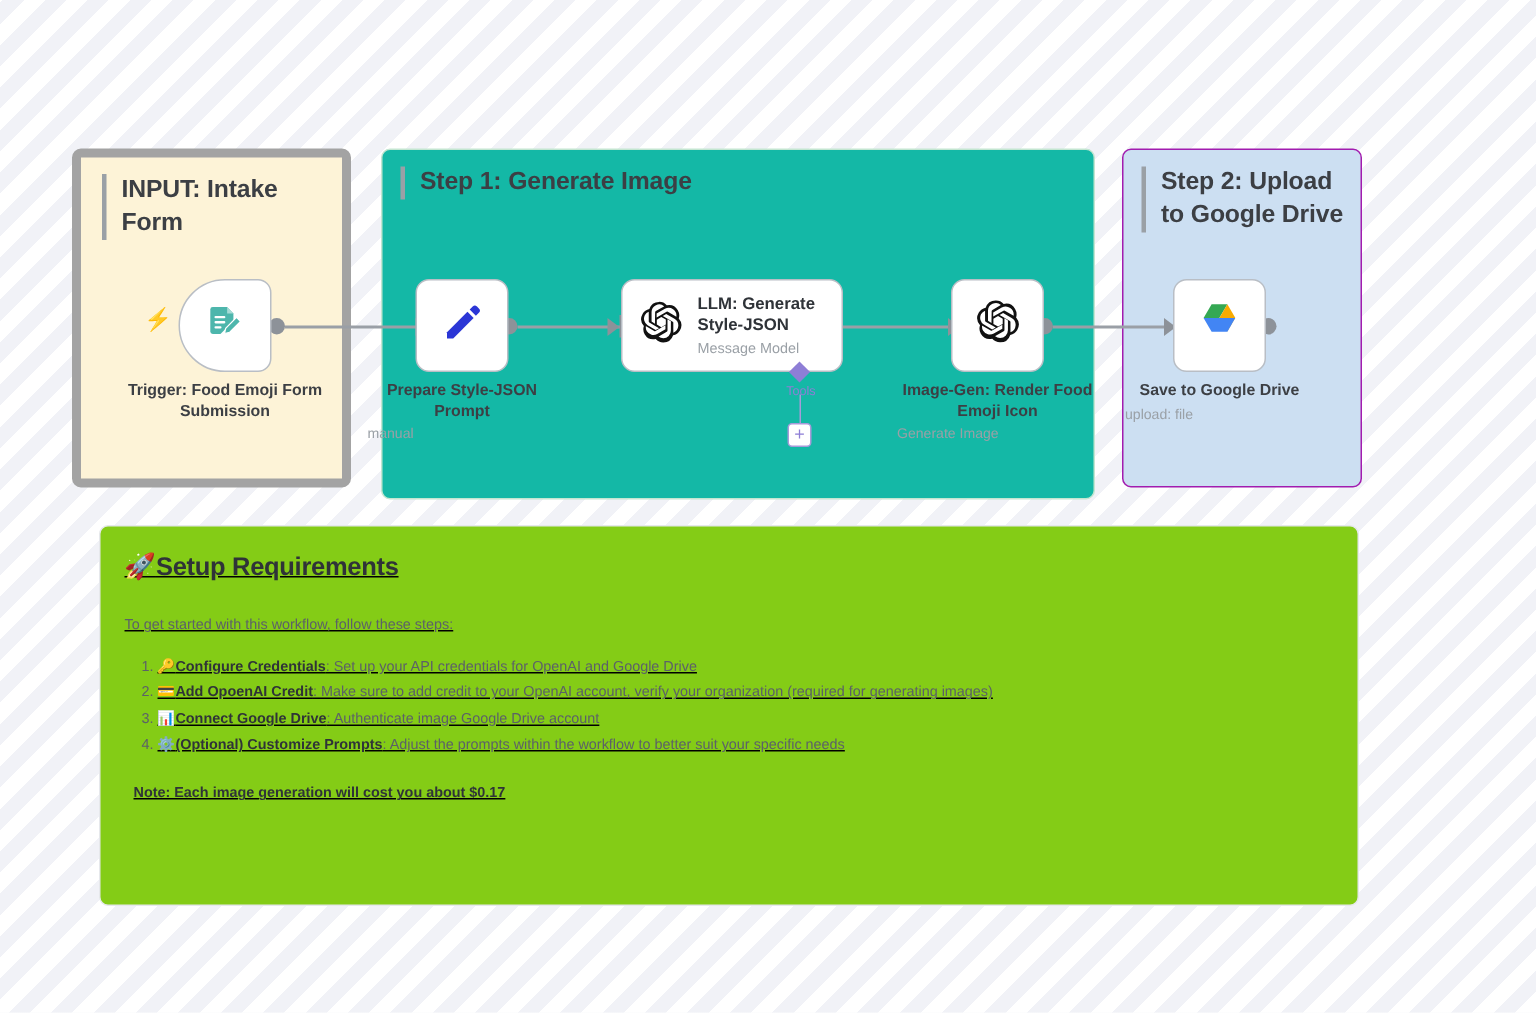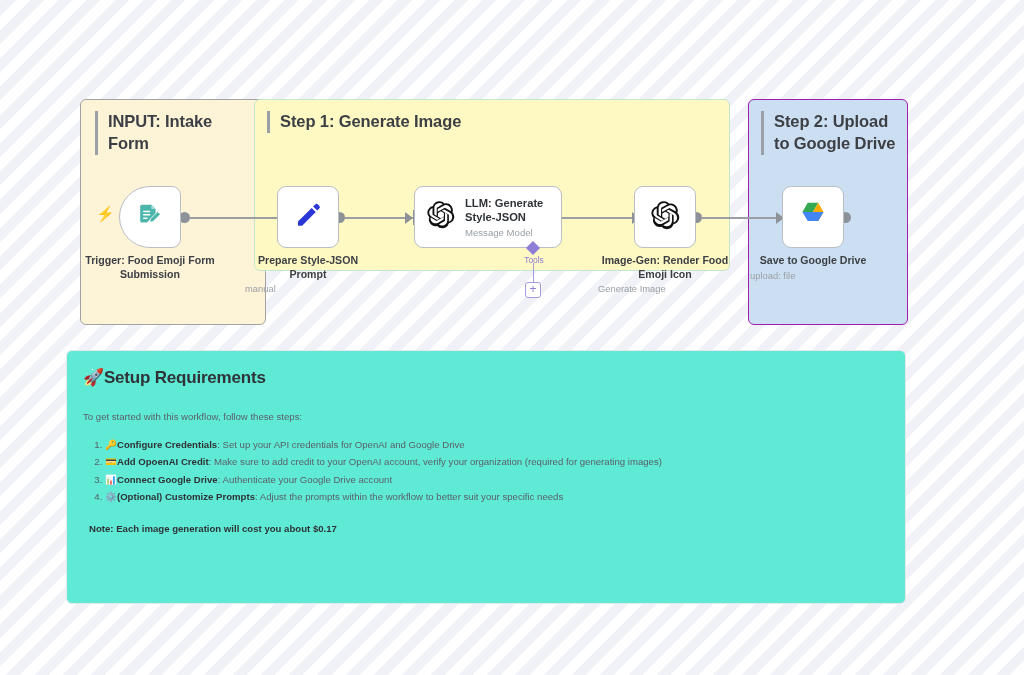--- a/index.html
+++ b/index.html
@@ -41,34 +41,34 @@
     font-weight: 600;
     color: #3c3f44;
     line-height: 1.33;
     letter-spacing: -0.1px;
     padding-left: 10px;
     border-left: 3px solid #9aa0a6;
     box-sizing: border-box;
   }
 
   #group-input {
-    left: 80px; top: 99px;
+    left: 48px; top: 99px;
     width: 186px; height: 226px;
     background: #fdf3d7;
-    border: 1px solid #a3a3a3;
+    border: 6px solid #a3a3a3;
     padding-left: 40px;
   }
   #group-input .group-title {
     left: 14px; top: 11px; width: 160px;
   }
 
   #group-step1 {
     left: 254px; top: 99px;
-    width: 476px; height: 172px;
-    background: #fef9c3;
+    width: 476px; height: 234px;
+    background: #14b8a6;
     border: 1px solid #c3e6d1;
   }
   #group-step1 .group-title {
     left: 12px; top: 11px; width: 440px;
   }
 
   #group-step2 {
     left: 748px; top: 99px;
     width: 160px; height: 226px;
     background: #ccdff2;
@@ -212,25 +212,26 @@
     line-height: 13px;
     text-align: center;
     box-sizing: border-box;
   }
 
   
   #setup-panel {
     position: absolute;
     left: 66px; top: 350px;
     width: 840px; height: 254px;
-    background: #5eead4;
+    background: #84cc16;
     border: 1px solid #e6e8ec;
     border-radius: 6px;
     box-sizing: border-box;
     padding: 12px 16px;
+    text-decoration: underline;
   }
   .setup-title {
     font-size: 17px;
     font-weight: 700;
     color: #2f3338;
     margin: 4px 0 0 0;
     letter-spacing: -0.2px;
   }
   .setup-intro {
     font-size: 9.6px;
@@ -374,21 +375,21 @@
     </div>
     <div class="setup-intro">To get started with this workflow, follow these steps:</div>
     <ol class="setup-list">
       <li>
         <span>🔑</span><b>Configure Credentials</b><span>: Set up your API credentials for OpenAI and Google Drive</span>
       </li>
       <li>
         <span>💳</span><b>Add OpoenAI Credit</b><span>: Make sure to add credit to your OpenAI account, verify your organization (required for generating images)</span>
       </li>
       <li>
-        <span>📊</span><b>Connect Google Drive</b><span>: Authenticate your Google Drive account</span>
+        <span>📊</span><b>Connect Google Drive</b><span>: Authenticate image Google Drive account</span>
       </li>
       <li>
         <span>⚙️</span><b>(Optional) Customize Prompts</b><span>: Adjust the prompts within the workflow to better suit your specific needs</span>
       </li>
     </ol>
     <div class="setup-note">Note: Each image generation will cost you about $0.17</div>
   </div>
 
 </div>
 

